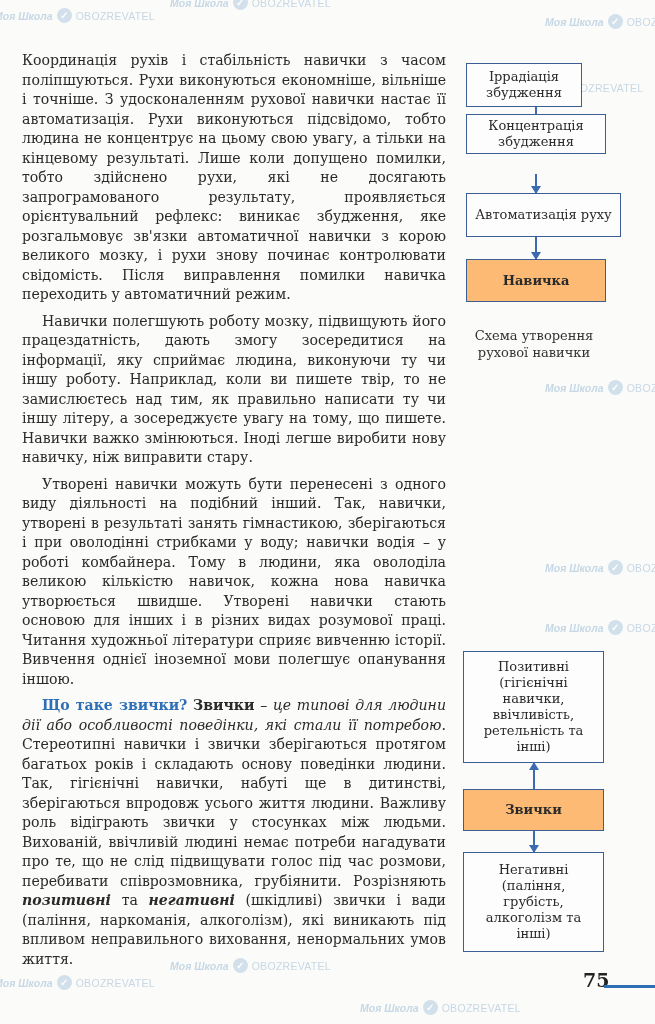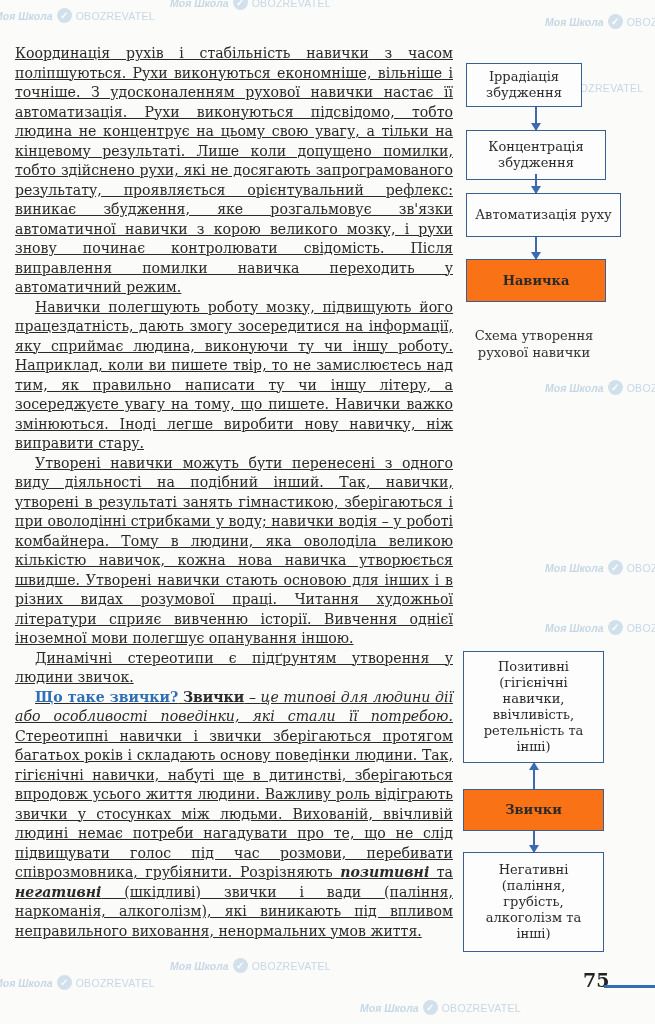--- a/index.html
+++ b/index.html
@@ -20,34 +20,34 @@
       display: inline-flex; align-items: center; justify-content: center;
       color: #fff; font-size: 10px; font-weight: bold;
     }
     .watermark .wm-brand { letter-spacing: 0.3px; }
 
     .main-text {
       position: absolute; left: 15px; top: 44px; width: 438px;
       font-size: 14.1px; line-height: 19.5px; text-align: justify;
       hyphens: manual;
     }
-    .main-text p { margin: 0; text-decoration: underline; }
+    .main-text p { margin: 7px; }
     .main-text p.indent { text-indent: 20px; }
     .main-text p.first { text-indent: 0; }
     .q-blue { color: #2f6fb5; font-weight: bold; }
     .term-bold { font-weight: bold; }
     .def-italic { font-style: italic; }
     .bold-italic { font-weight: bold; font-style: italic; }
 
     .flow-box {
       position: absolute; border: 1.6px solid #3b5f93; background: #fdfdfd;
       box-sizing: border-box; display: flex; align-items: center; justify-content: center;
       text-align: center; font-size: 13px; line-height: 16px; color: #2a2a2a;
     }
-    .flow-box.accent { background: #f97316; font-weight: bold; }
+    .flow-box.accent { background: #fdba74; font-weight: bold; }
     .arrow {
       position: absolute; width: 2px; background: #3b6ab0;
     }
     .arrow::after {
       content: ""; position: absolute; left: -4px; bottom: -1px;
       border-left: 5px solid transparent; border-right: 5px solid transparent;
       border-top: 8px solid #3b6ab0;
     }
     .arrow.up::after {
       bottom: auto; top: -1px; border-top: none; border-bottom: 8px solid #3b6ab0;
@@ -113,27 +113,26 @@
 <div class="watermark" style="left:360px;top:1000px;">
     <span class="wm-school">Моя Школа</span>
     <span class="wm-logo">✓</span>
     <span class="wm-brand">OBOZREVATEL</span>
   </div>
 
 <div class="main-text">
   <p class="first">Координація рухів і стабільність навички з часом поліпшуються. Рухи виконуються економніше, вільніше і точніше. З удосконаленням рухової навички настає її автоматизація. Рухи виконуються підсвідомо, тобто людина не концентрує на цьому свою увагу, а тільки на кінцевому результаті. Лише коли допущено помилки, тобто здійснено рухи, які не досягають запрограмованого результату, проявляється орієнтувальний рефлекс: виникає збудження, яке розгальмовує зв'язки автоматичної навички з корою великого мозку, і рухи знову починає контролювати свідомість. Після виправлення помилки навичка переходить у автоматичний режим.</p>
   <p class="indent">Навички полегшують роботу мозку, підвищують його працездатність, дають змогу зосередитися на інформації, яку сприймає людина, виконуючи ту чи іншу роботу. Наприклад, коли ви пишете твір, то не замислюєтесь над тим, як правильно написати ту чи іншу літеру, а зосереджуєте увагу на тому, що пишете. Навички важко змінюються. Іноді легше виробити нову навичку, ніж виправити стару.</p>
   <p class="indent">Утворені навички можуть бути перенесені з одного виду діяльності на подібний інший. Так, навички, утворені в результаті занять гімнастикою, зберігаються і при оволодінні стрибками у воду; навички водія – у роботі комбайнера. Тому в людини, яка оволоділа великою кількістю навичок, кожна нова навичка утворюється швидше. Утворені навички стають основою для інших і в різних видах розумової праці. Читання художньої літератури сприяє вивченню історії. Вивчення однієї іноземної мови полегшує опанування іншою.</p>
-  <p class="indent">Динамічні стереотипи є підґрунтям утворення у людини звичок.</p>
   <p class="indent"><span class="q-blue">Що таке звички?</span> <span class="term-bold">Звички</span><span> – </span><span class="def-italic">це типові для людини дії або особливості поведінки, які стали її потребою.</span><span> Стереотипні навички і звички зберігаються протягом багатьох років і складають основу поведінки людини. Так, гігієнічні навички, набуті ще в дитинстві, зберігаються впродовж усього життя людини. Важливу роль відіграють звички у стосунках між людьми. Вихованій, ввічливій людині немає потреби нагадувати про те, що не слід підвищувати голос під час розмови, перебивати співрозмовника, грубіянити. Розрізняють </span><span class="bold-italic">позитивні</span><span> та </span><span class="bold-italic">негативні</span><span> (шкідливі) звички і вади (паління, наркоманія, алкоголізм), які виникають під впливом неправильного виховання, ненормальних умов життя.</span></p>
 </div>
 
 <div class="flow-box" style="left:466px;top:63px;width:116px;height:44px;">Іррадіація збудження</div>
 <div class="arrow" style="left:535px;top:107px;height:23px;"></div>
-<div class="flow-box" style="left:466px;top:130px;width:140px;height:50px;">Концентрація збудження</div>
+<div class="flow-box" style="left:466px;top:114px;width:140px;height:40px;">Концентрація збудження</div>
 <div class="arrow" style="left:535px;top:174px;height:19px;"></div>
 <div class="flow-box" style="left:466px;top:193px;width:155px;height:44px;text-align:right;">Автоматизація руху</div>
 <div class="arrow" style="left:535px;top:237px;height:22px;"></div>
 <div class="flow-box accent" style="left:466px;top:259px;width:140px;height:43px;">Навичка</div>
 <div class="caption">Схема утворення рухової навички</div>
 
 <div class="flow-box" style="left:463px;top:651px;width:141px;height:112px;padding:4px 14px;">Позитивні (гігієнічні навички, ввічливість, ретельність та інші)</div>
 <div class="arrow up" style="left:533px;top:763px;height:26px;"></div>
 <div class="flow-box accent" style="left:463px;top:789px;width:141px;height:42px;">Звички</div>
 <div class="arrow" style="left:533px;top:831px;height:21px;"></div>

